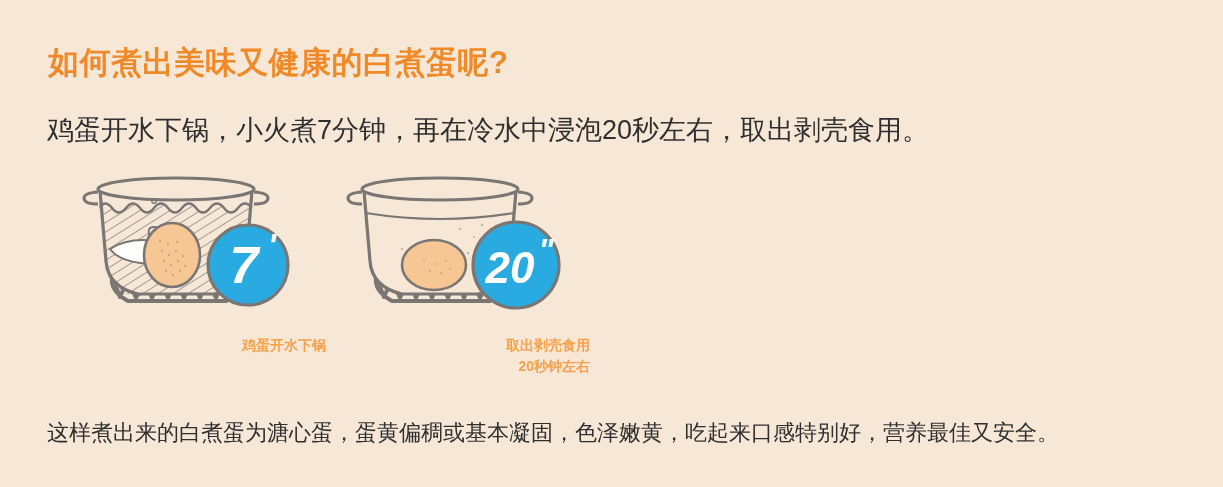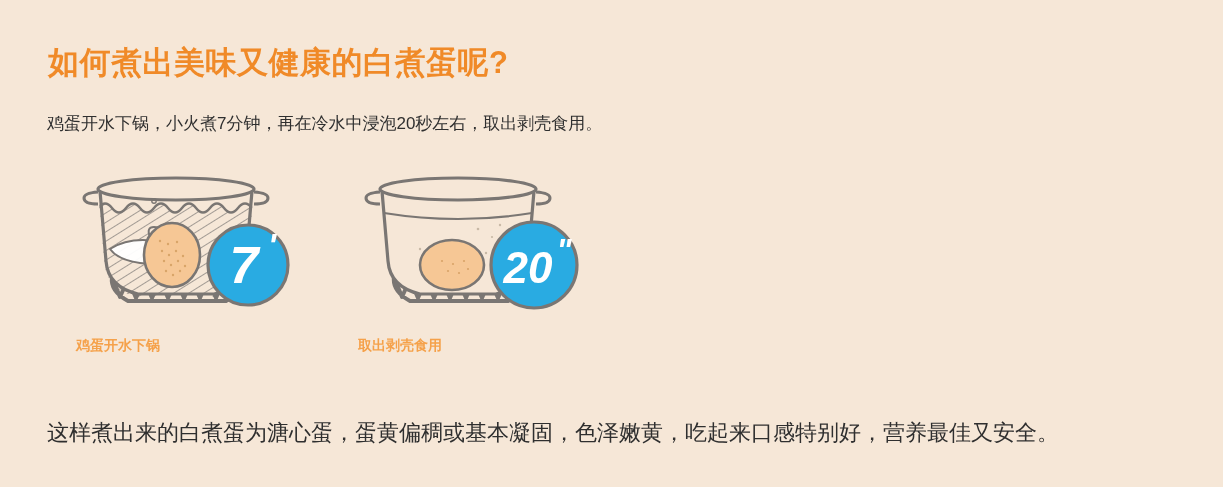--- a/index.html
+++ b/index.html
@@ -32,21 +32,21 @@
     color: #f08a28;
     letter-spacing: 0.5px;
     white-space: nowrap;
   }
 
   
   .lead {
     position: absolute;
     left: 47px;
     top: 112px;
-    font-size: 17px;
+    font-size: 27px;
     color: #2f2f2f;
     white-space: nowrap;
     letter-spacing: 0px;
   }
 
   
   .conclusion {
     position: absolute;
     left: 47px;
     top: 418px;
@@ -63,35 +63,35 @@
     top: 165px;
     width: 1223px;
     height: 230px;
   }
   .step {
     position: absolute;
     width: 250px;
     height: 230px;
   }
   .step-1 { left: 76px; top: 0; }
-  .step-2 { left: 358px; top: 0; }
+  .step-2 { left: 340px; top: 0; }
 
   .step-art {
     position: absolute;
     left: 0;
     top: 0;
     width: 250px;
     height: 150px;
   }
   .step-caption {
     position: absolute;
     left: 0;
     top: 170px;
     width: 250px;
-    text-align: left;
+    text-align: right;
     color: #f5a14a;
     font-size: 14px;
     line-height: 21px;
     font-weight: bold;
   }
   .step-caption .cap-line { display: block; }
 </style>
 </head>
 <body>
 
@@ -228,20 +228,21 @@
 
           <g>
             <circle cx="176" cy="100" r="43" fill="#29abe2" stroke="#7a7673" stroke-width="3.2"></circle>
             <text x="170" y="118" text-anchor="middle" font-family="'Liberation Sans', sans-serif" font-size="44" font-weight="bold" font-style="italic" fill="#ffffff">20</text>
             <text x="206" y="96" text-anchor="middle" font-family="'Liberation Sans', sans-serif" font-size="32" font-weight="bold" font-style="italic" fill="#ffffff">"</text>
           </g>
         </svg>
       </div>
       <div class="step-caption">
         <span class="cap-line">取出剥壳食用</span>
+        <span class="cap-line">20秒钟左右</span>
       </div>
     </div>
 
   </div>
 
   <div class="conclusion">这样煮出来的白煮蛋为溏心蛋，蛋黄偏稠或基本凝固，色泽嫩黄，吃起来口感特别好，营养最佳又安全。</div>
 
 </div>
 
 </body></html>

